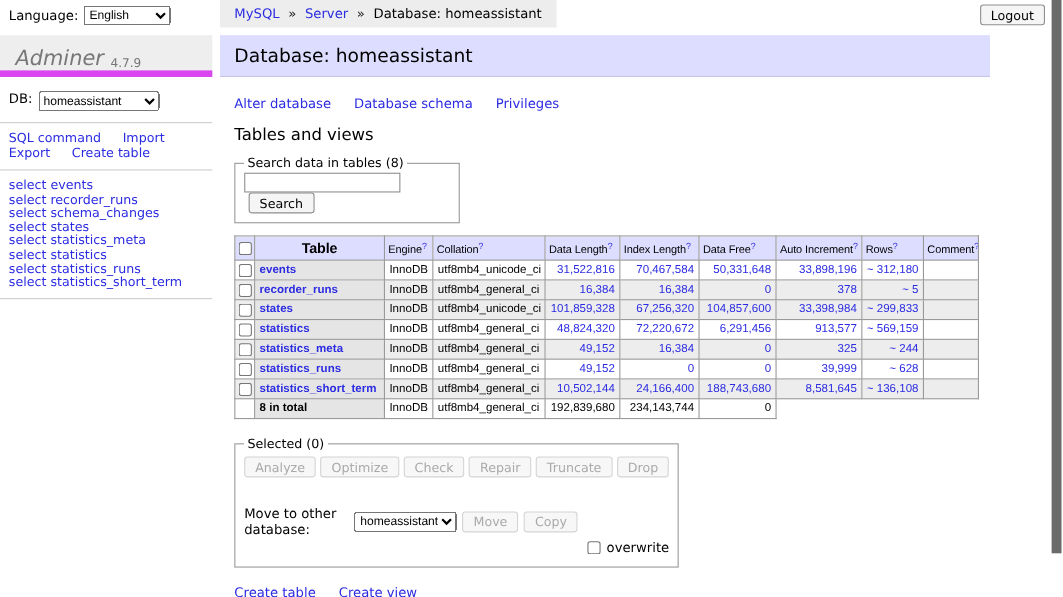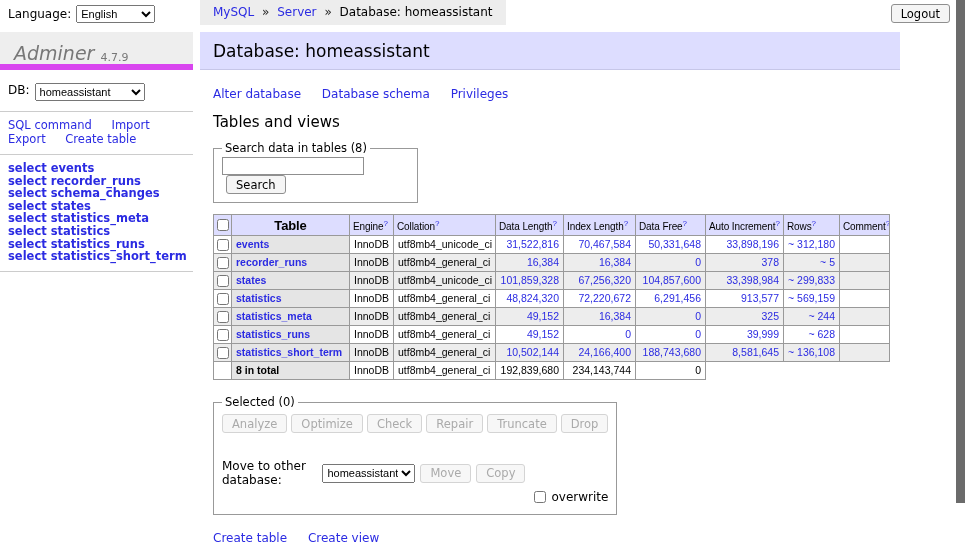--- a/index.html
+++ b/index.html
@@ -28,21 +28,21 @@
   .sidebar { position:absolute; left:0; top:32px; width:193px; }
   .app-h1 { background:#eee; height:38px; padding:0 0 0 14px; display:flex; align-items:flex-end;
     border-bottom:6px solid #d946ef; }
   .app-name { font-style:italic; font-size:19px; color:#777; }
   .app-version { font-size:11px; color:#777; margin-left:6px; margin-top:4px; }
   .db-row { margin:13px 0 4px 8px; display:flex; align-items:flex-start; gap:5px; height:20px; }
   .db-row select { font-size:11px; width:110px; height:18px; }
   .side-hr { border:0; border-top:1px solid #ccc; margin:8px 0 0 0; }
   .side-links { margin:6px 0 0 8px; line-height:14px; font-size:11.5px; }
   .side-links a { margin-right:16px; }
-  .table-links { list-style:none; margin:7px 0 0 8px; padding:0; font-size:11.5px; line-height:12.6px;font-weight:bold; }
+  .table-links { list-style:none; margin:7px 0 0 8px; padding:0; font-size:11.5px; line-height:12.6px; }
   .table-links a { display:inline-block; }
 
   
   .main { position:absolute; left:200px; top:32px; width:700px; }
   .page-title { background:#ddf; height:38px; line-height:38px; padding-left:13px;
     font-size:17px; font-weight:normal; margin:0; border-bottom:1px solid #c6c6e8; }
   .db-links { margin:17px 0 0 13px; }
   .db-links a { margin-right:17px; }
   h3.sec { font-size:15px; font-weight:normal; margin:13px 0 0 13px; line-height:16px; }
 

